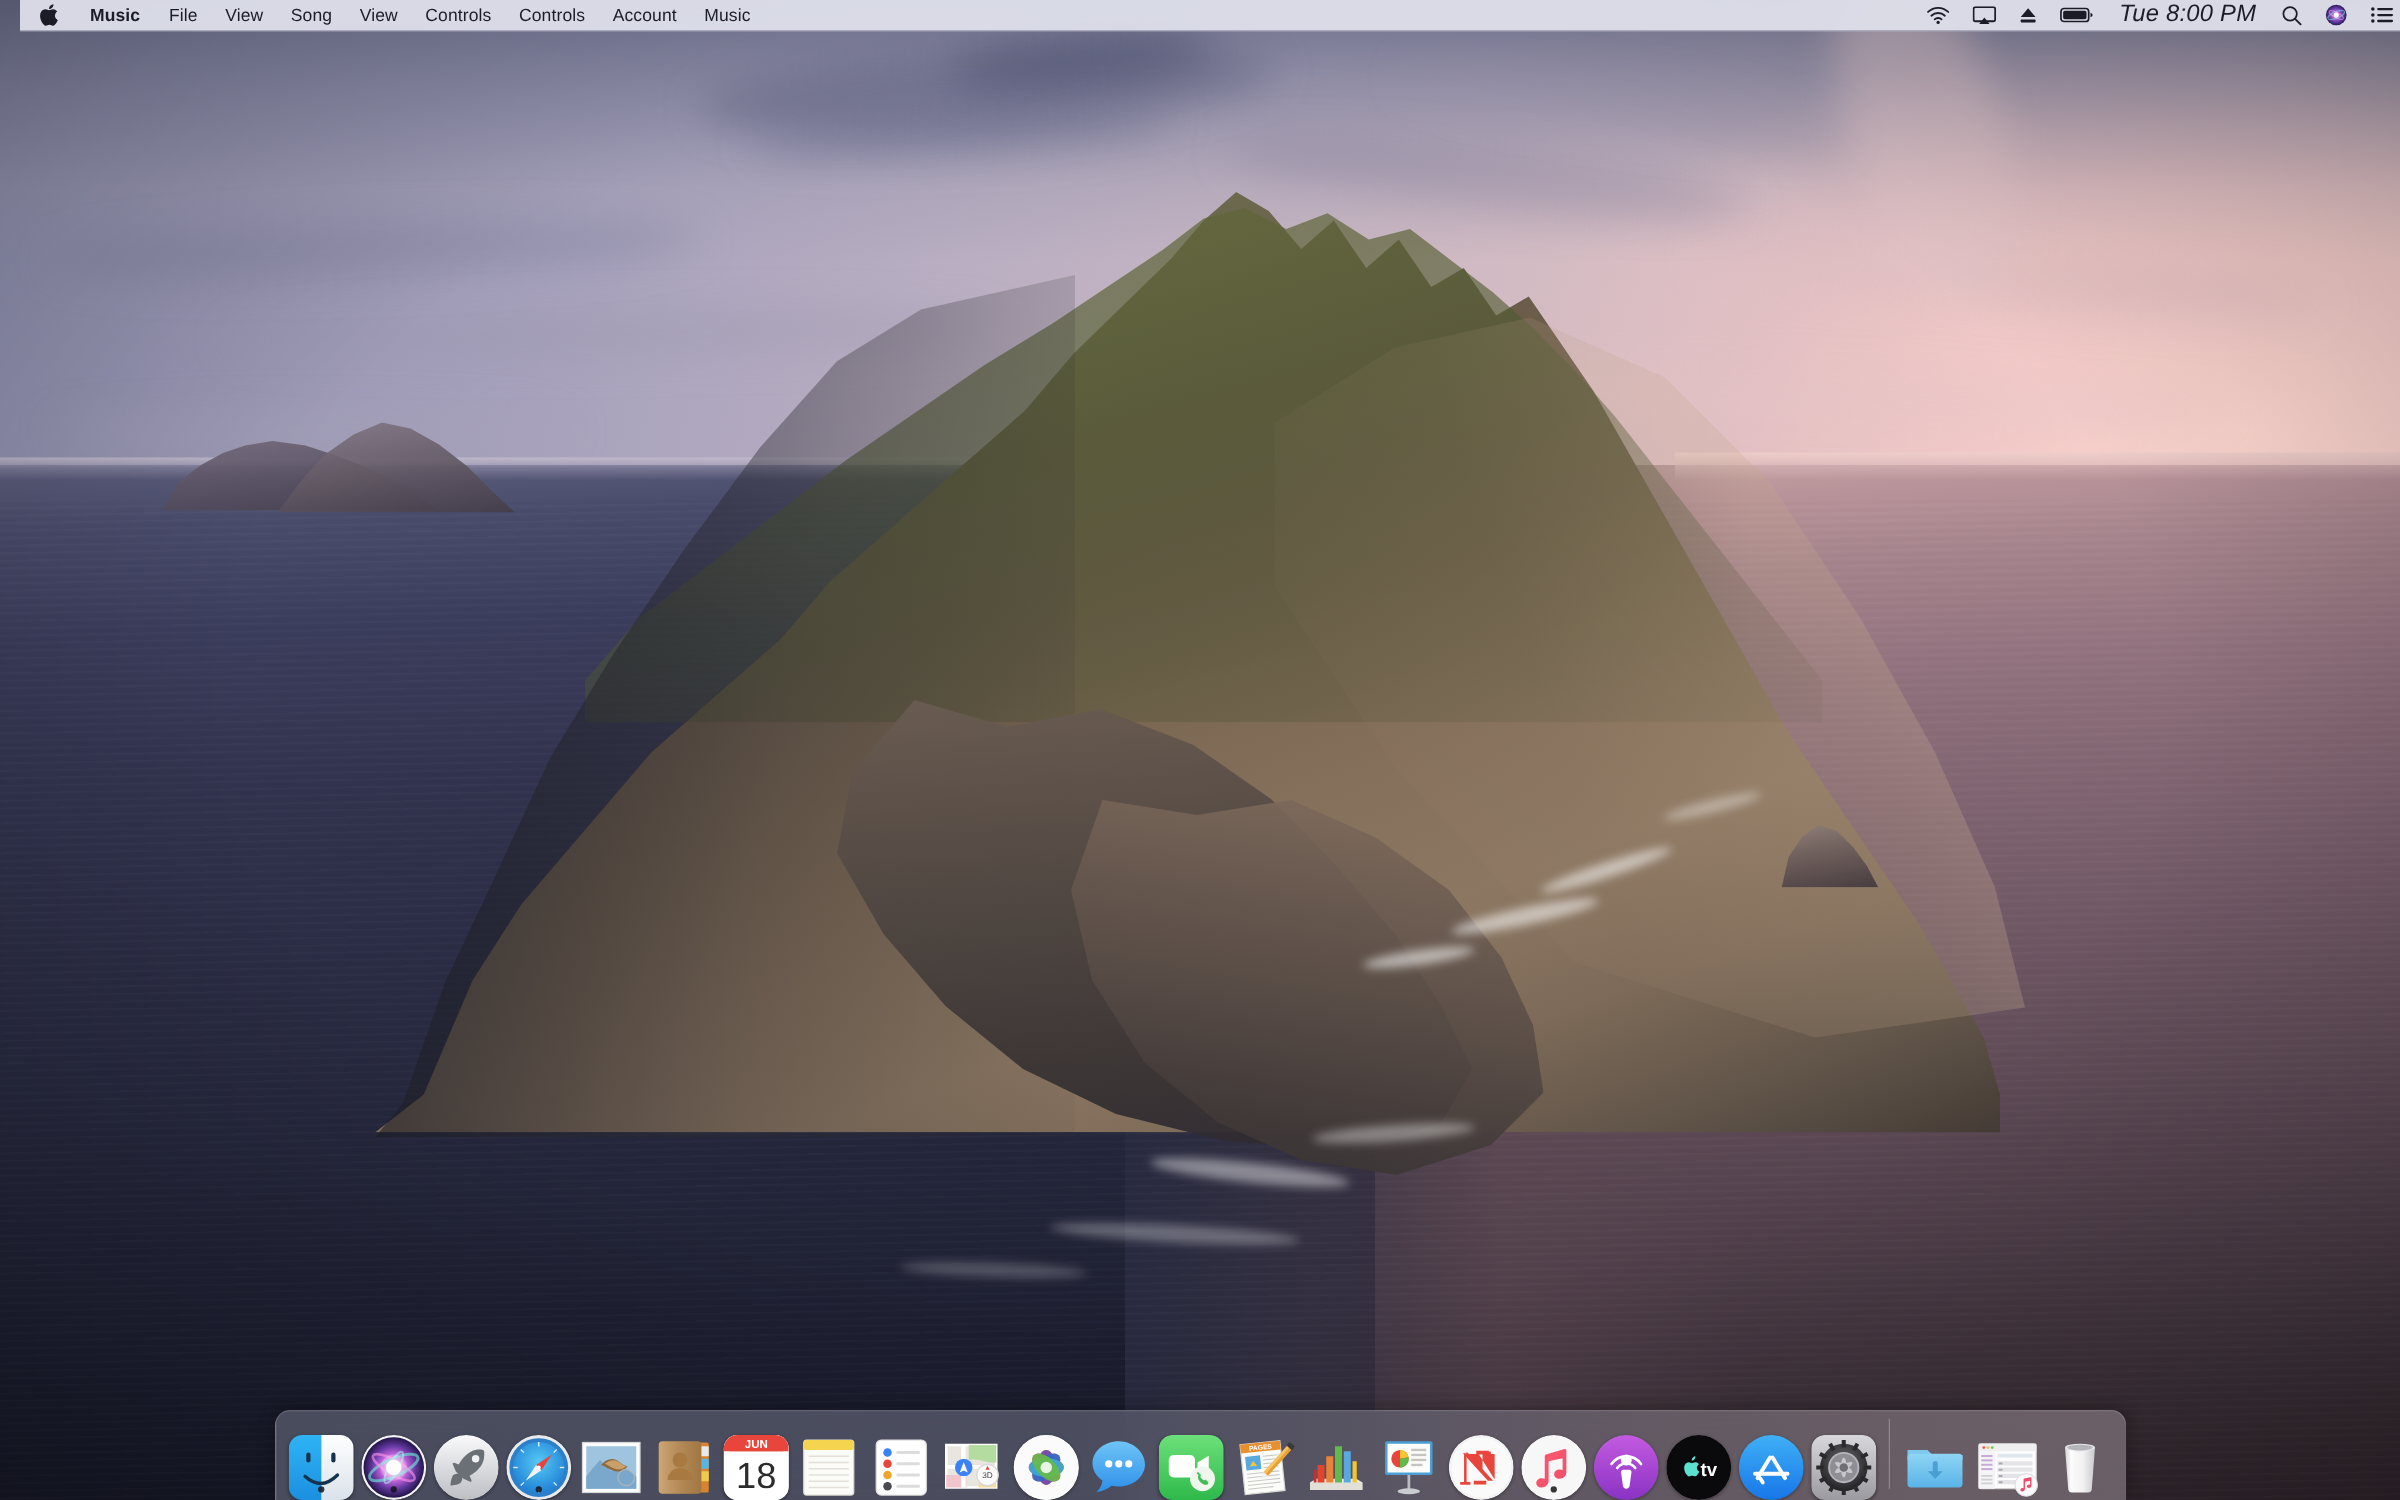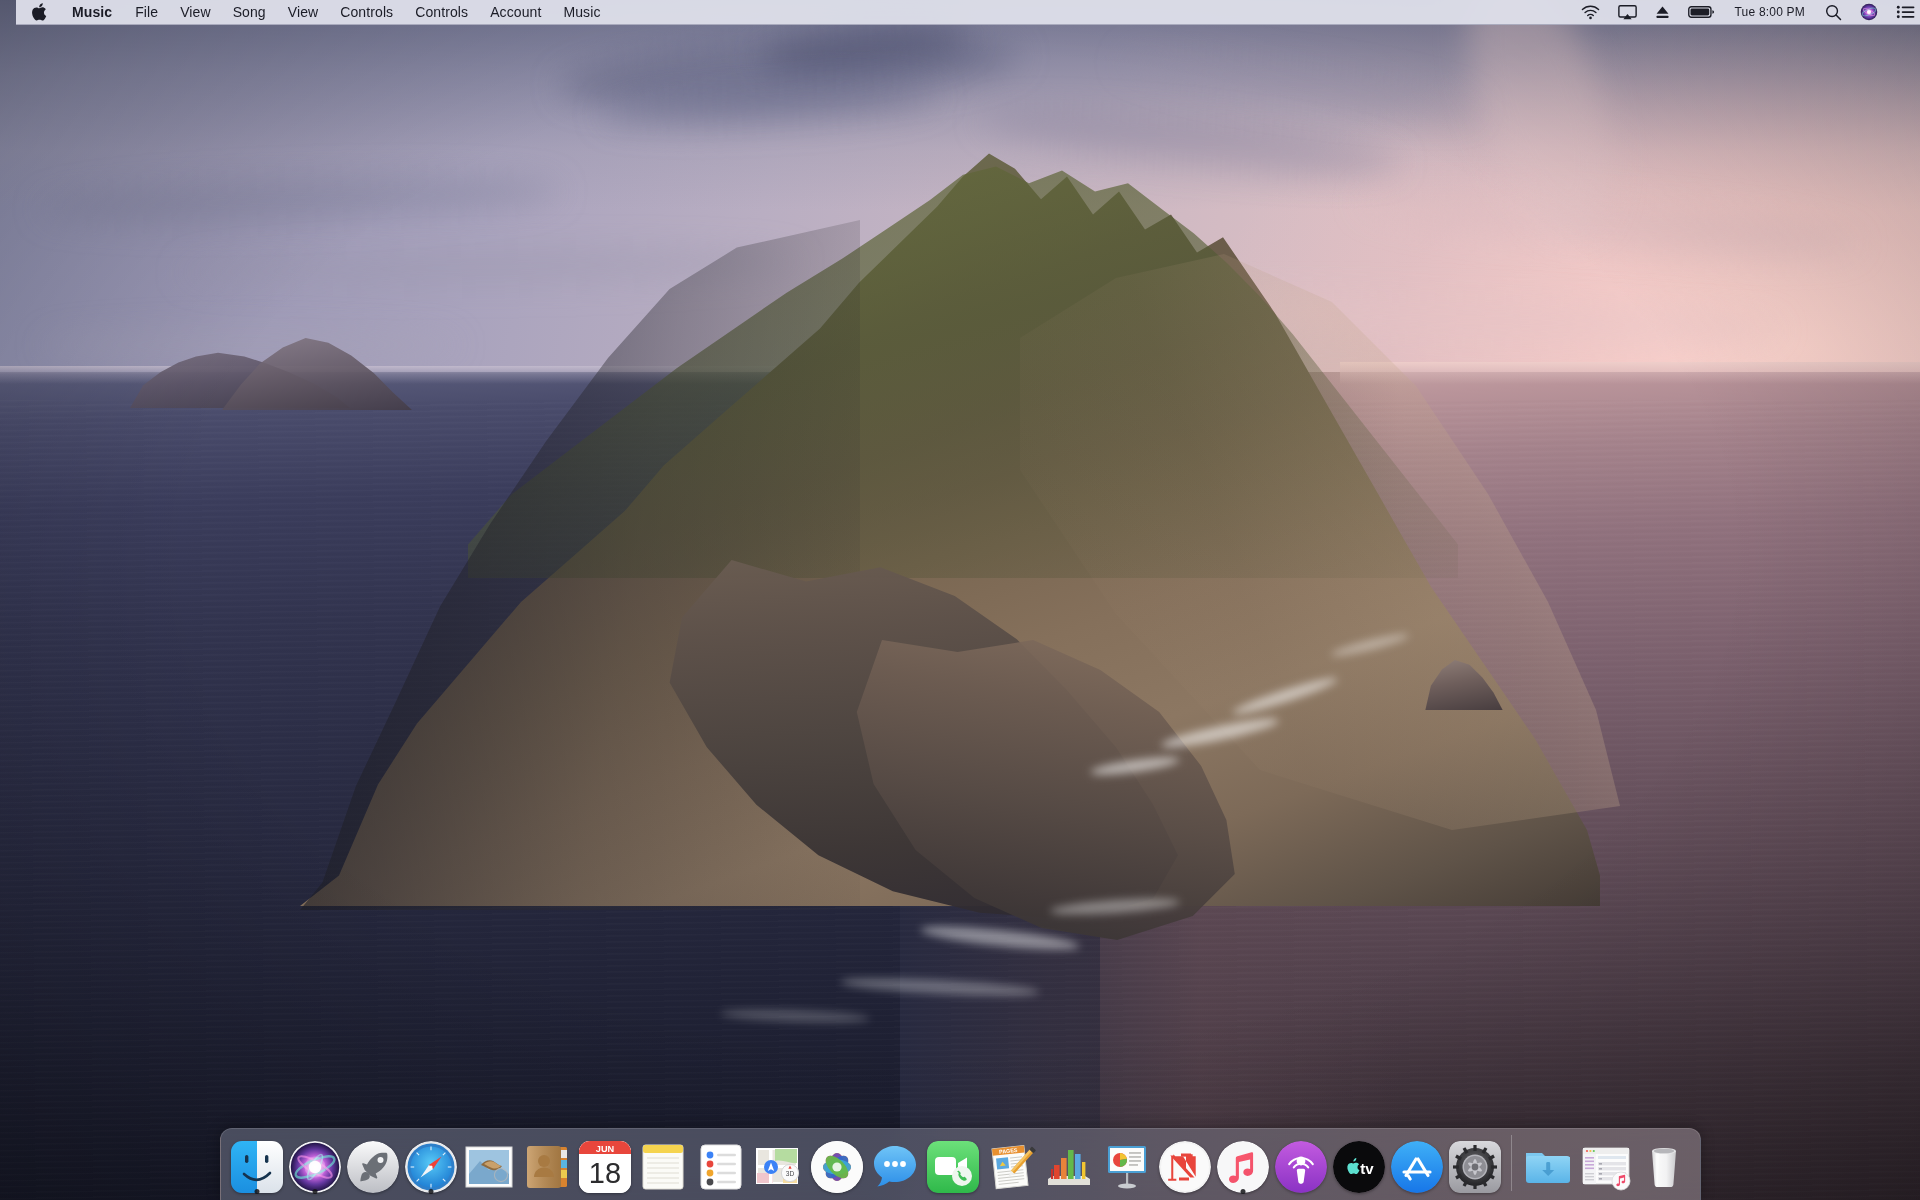--- a/index.html
+++ b/index.html
@@ -276,21 +276,21 @@
   }
   .menu-item{
     padding:12px 11px; height:100%; display:flex; align-items:center;
     white-space:nowrap; letter-spacing:.1px;
   }
   .menu-item.app-name{ font-weight:bold; padding:0 12px; }
   .status-item{
     height:100%; display:flex; align-items:center; justify-content:center;
     padding:0 9px;
   }
-  .clock{ padding:0 11px; font-size:12px; letter-spacing:.2px; }
+  .clock{ padding:0 11px; font-size:19px; letter-spacing:.2px;font-style:italic; }
 
   
   #dock-wrap{
     position:absolute; left:0; bottom:0; width:1920px; height:96px;
     display:flex; align-items:flex-end; justify-content:center;
     z-index:40;
   }
   #dock{
     display:flex; align-items:flex-end;
     height:72px;
@@ -304,21 +304,21 @@
       rgba(122,110,118,0.80) 100%);
     border:1px solid rgba(255,255,255,0.13);
     border-bottom:none;
     box-shadow:0 -1px 14px rgba(0,0,0,0.30);
     backdrop-filter:blur(24px);
   }
   .dock-item{
     position:relative;
     width:58px; height:72px;
     display:flex; flex-direction:column;
-    align-items:center; justify-content:center;
+    align-items:center; justify-content:flex-end;
     padding-top:5px;
   }
   .dock-icon{ width:52px; height:52px; position:relative; }
   .run-dot{
     position:absolute; bottom:6px; left:50%; transform:translateX(-50%);
     width:5px; height:5px; border-radius:50%;
     background:rgba(20,20,24,0.85);
   }
   .dock-sep{
     width:1px; height:56px; margin:0 7px 9px 7px;

